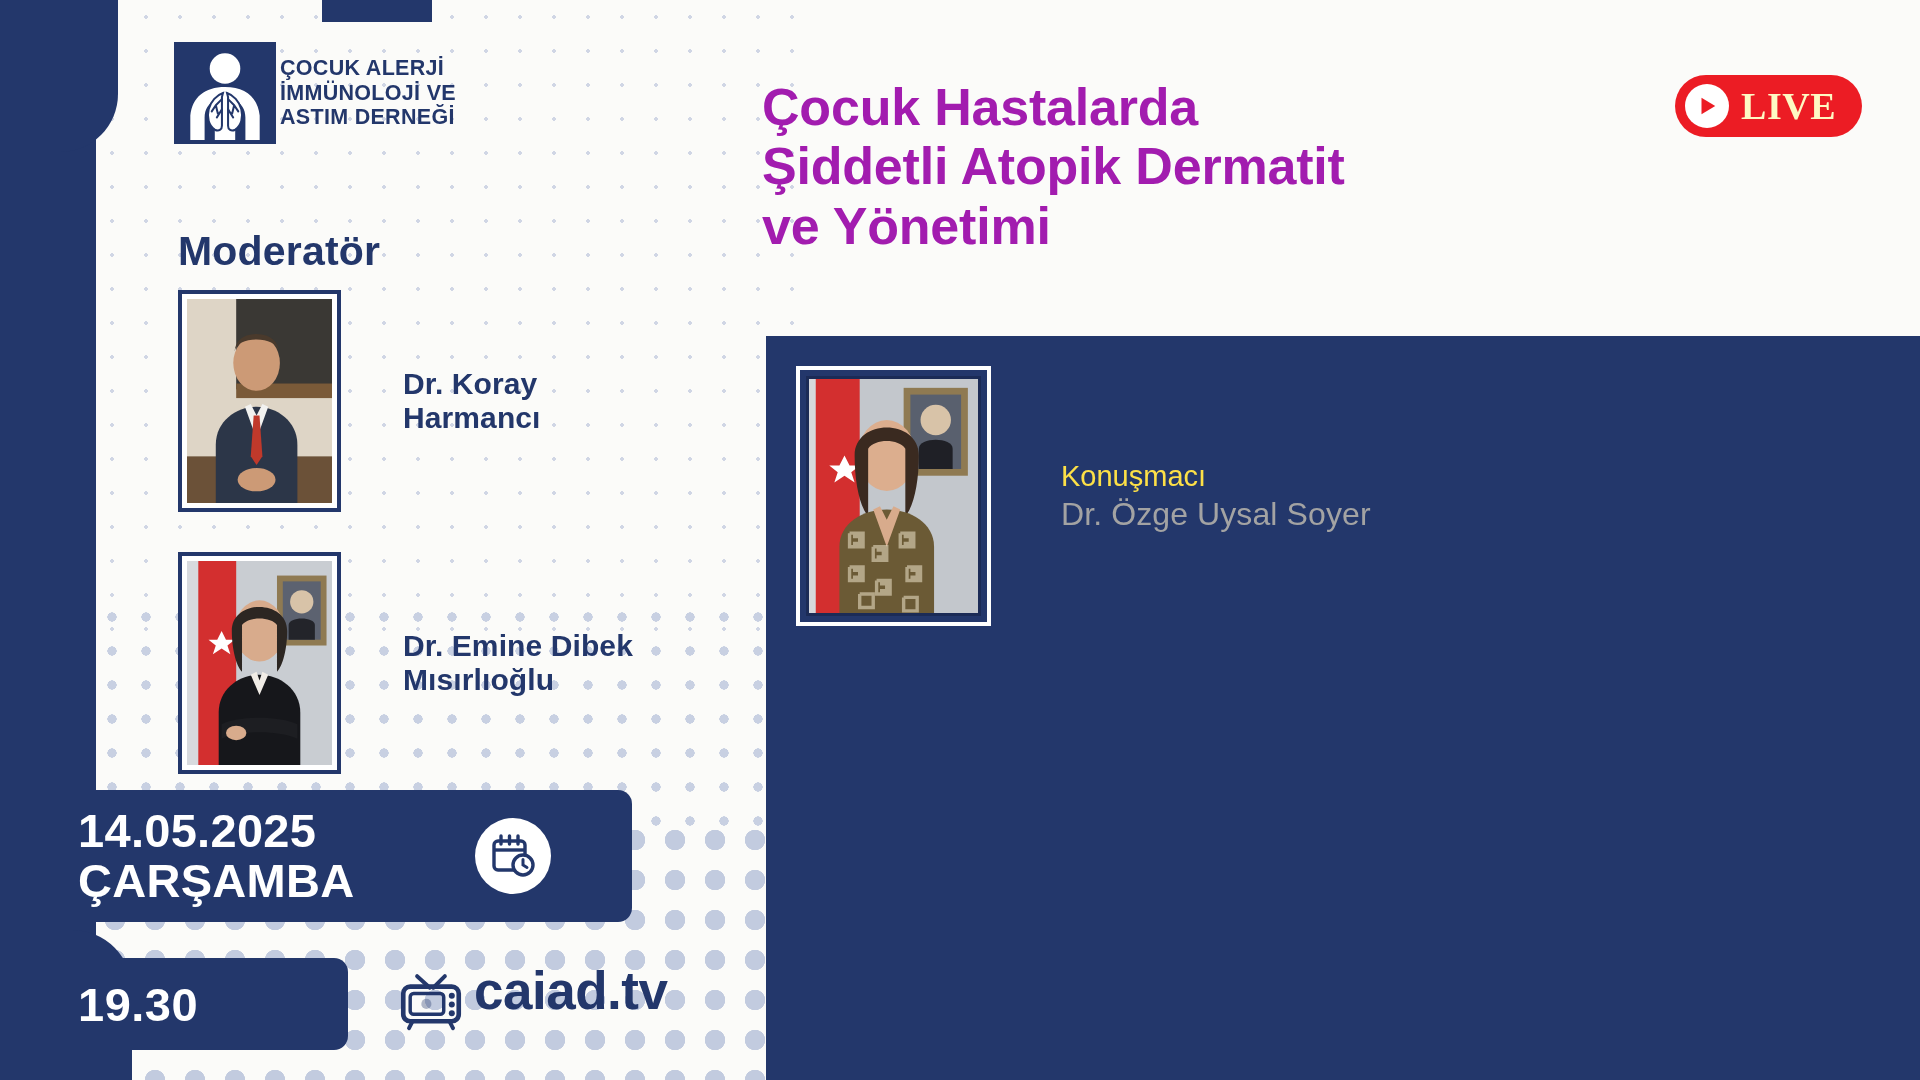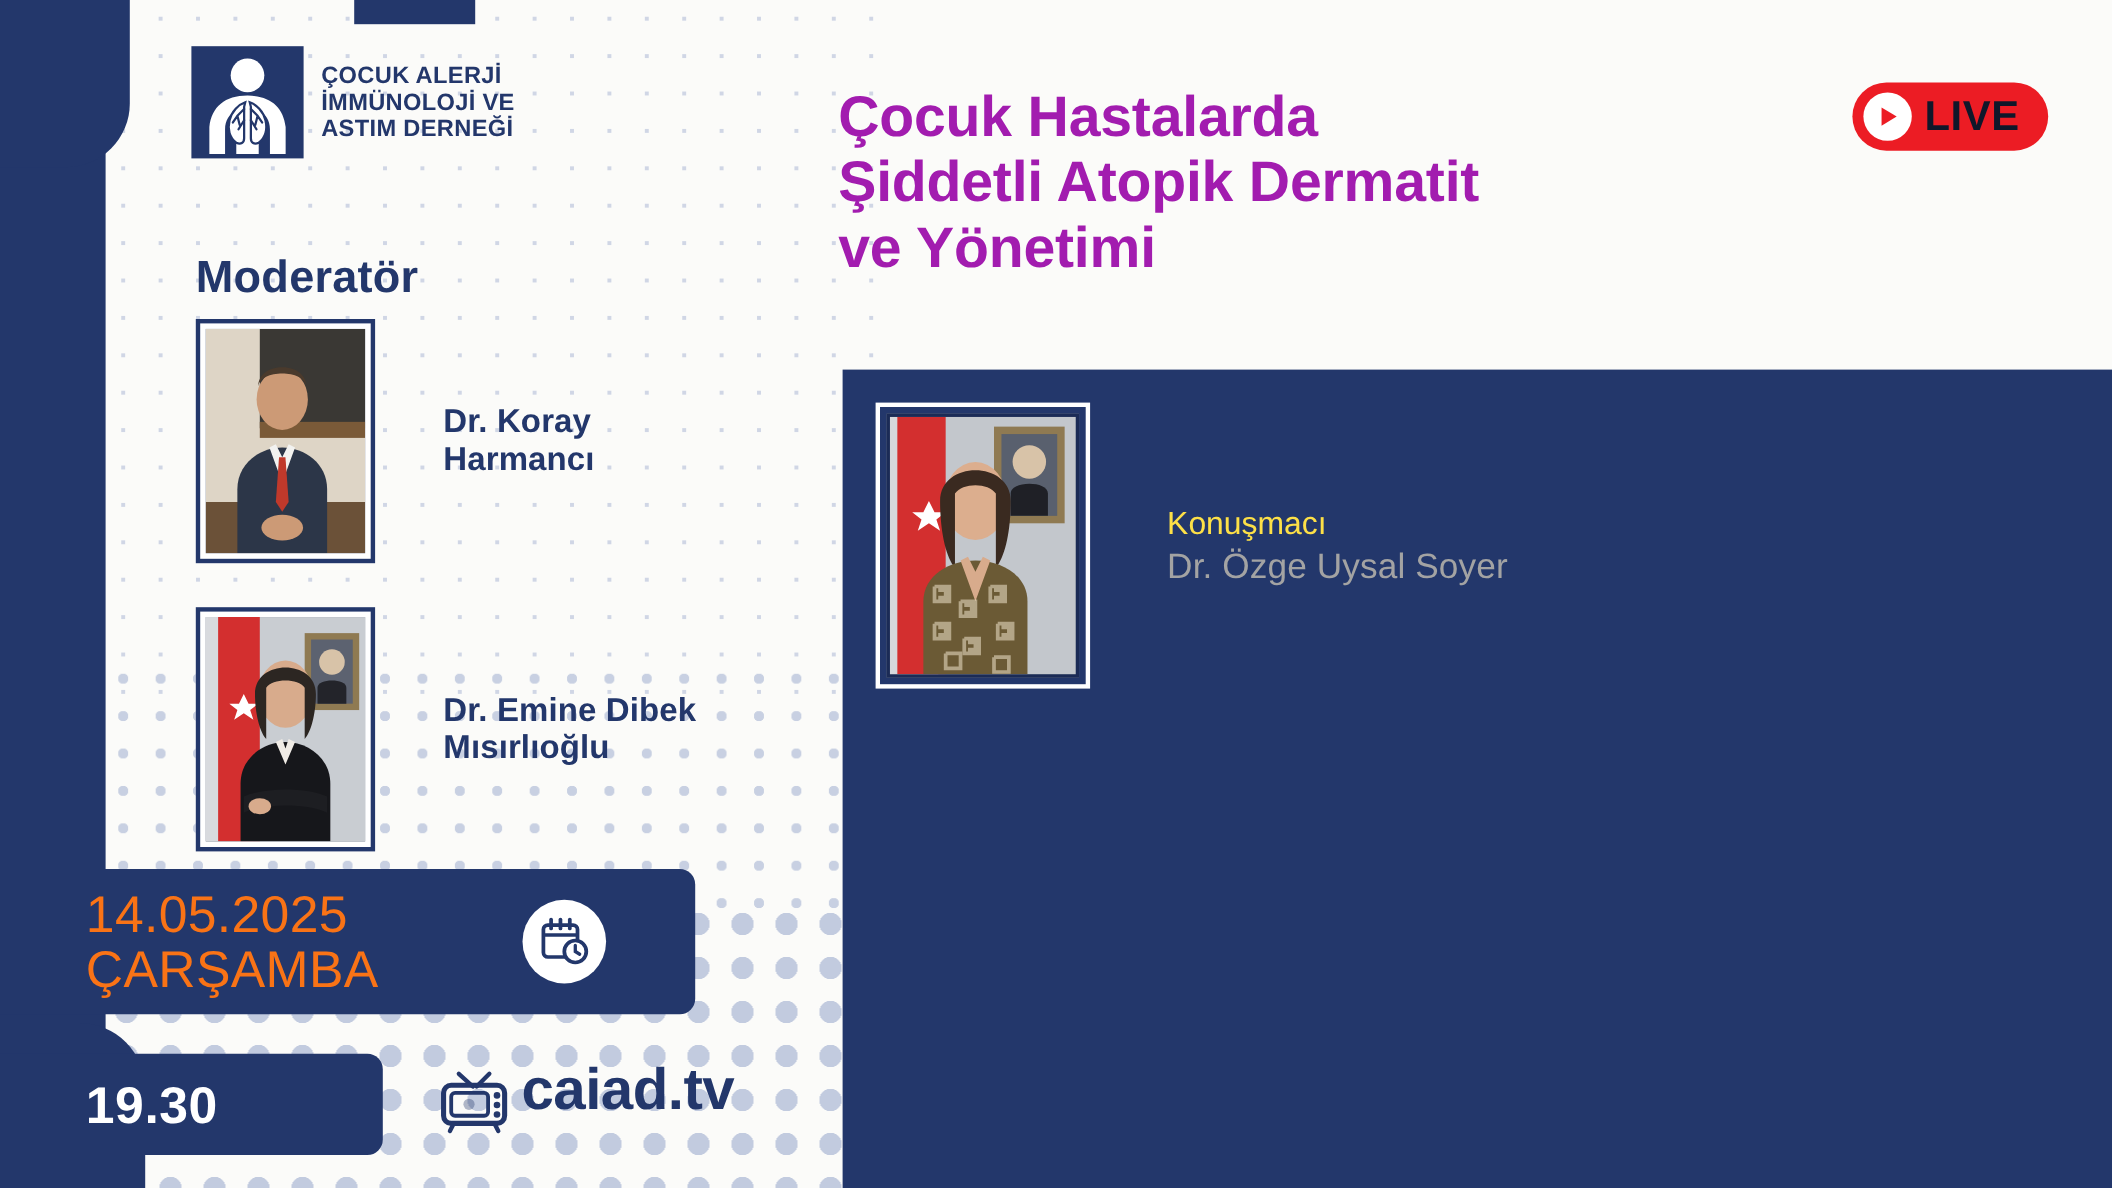--- a/index.html
+++ b/index.html
@@ -63,21 +63,21 @@
   .navy-tab-top {
     position: absolute;
     left: 322px; top: 0; width: 110px; height: 22px;
     background: #23376b;
   }
 
   
   .logo-row {
     position: absolute;
     left: 174px; top: 42px;
-    display: flex; align-items: center; gap: 16px;
+    display: flex; align-items: center; gap: 4px;
   }
   .logo-mark {
     width: 102px; height: 102px;
     background: #23376b;
     position: relative;
     flex: 0 0 auto;
   }
   .logo-mark svg { display:block; width: 100%; height: 100%; }
   .logo-text {
     color: #23376b;
@@ -136,23 +136,23 @@
     position: absolute;
     left: 0; top: 790px;
     width: 632px; height: 132px;
     background: #23376b;
     border-top-right-radius: 14px;
     border-bottom-right-radius: 14px;
     display: flex;
     align-items: center;
   }
   .date-text {
-    color: #f97316;
+    color: #ffffff;
     font-size: 47px;
-    font-weight: 400;
+    font-weight: 700;
     line-height: 1.06;
     margin-left: 78px;
     white-space: pre-line;
     letter-spacing: .3px;
   }
   .cal-badge {
     position: absolute;
     left: 475px; top: 28px;
     width: 76px; height: 76px;
     border-radius: 50%;
@@ -218,24 +218,25 @@
     display: flex; align-items: center; gap: 12px;
   }
   .live-play {
     width: 44px; height: 44px;
     border-radius: 50%;
     background: #ffffff;
     display: flex; align-items: center; justify-content: center;
   }
   .live-play svg { width: 22px; height: 22px; display: block; }
   .live-text {
-    color: #0f172a;
+    color: #fef9c3;
     font-size: 38px;
     font-weight: 700;
     letter-spacing: .5px;
+    font-family: Liberation Serif, serif;
   }
 
   
   .panel {
     position: absolute;
     left: 766px; top: 336px;
     width: 1154px; height: 744px;
     background: #23376b;
   }
 

